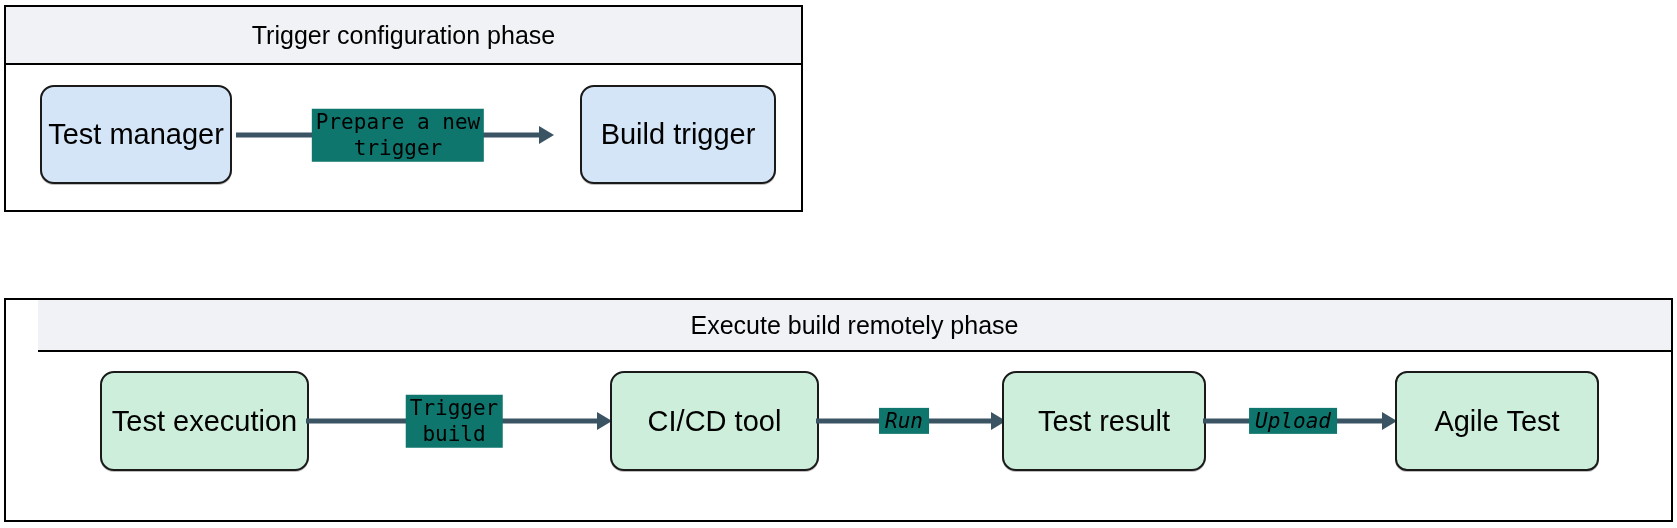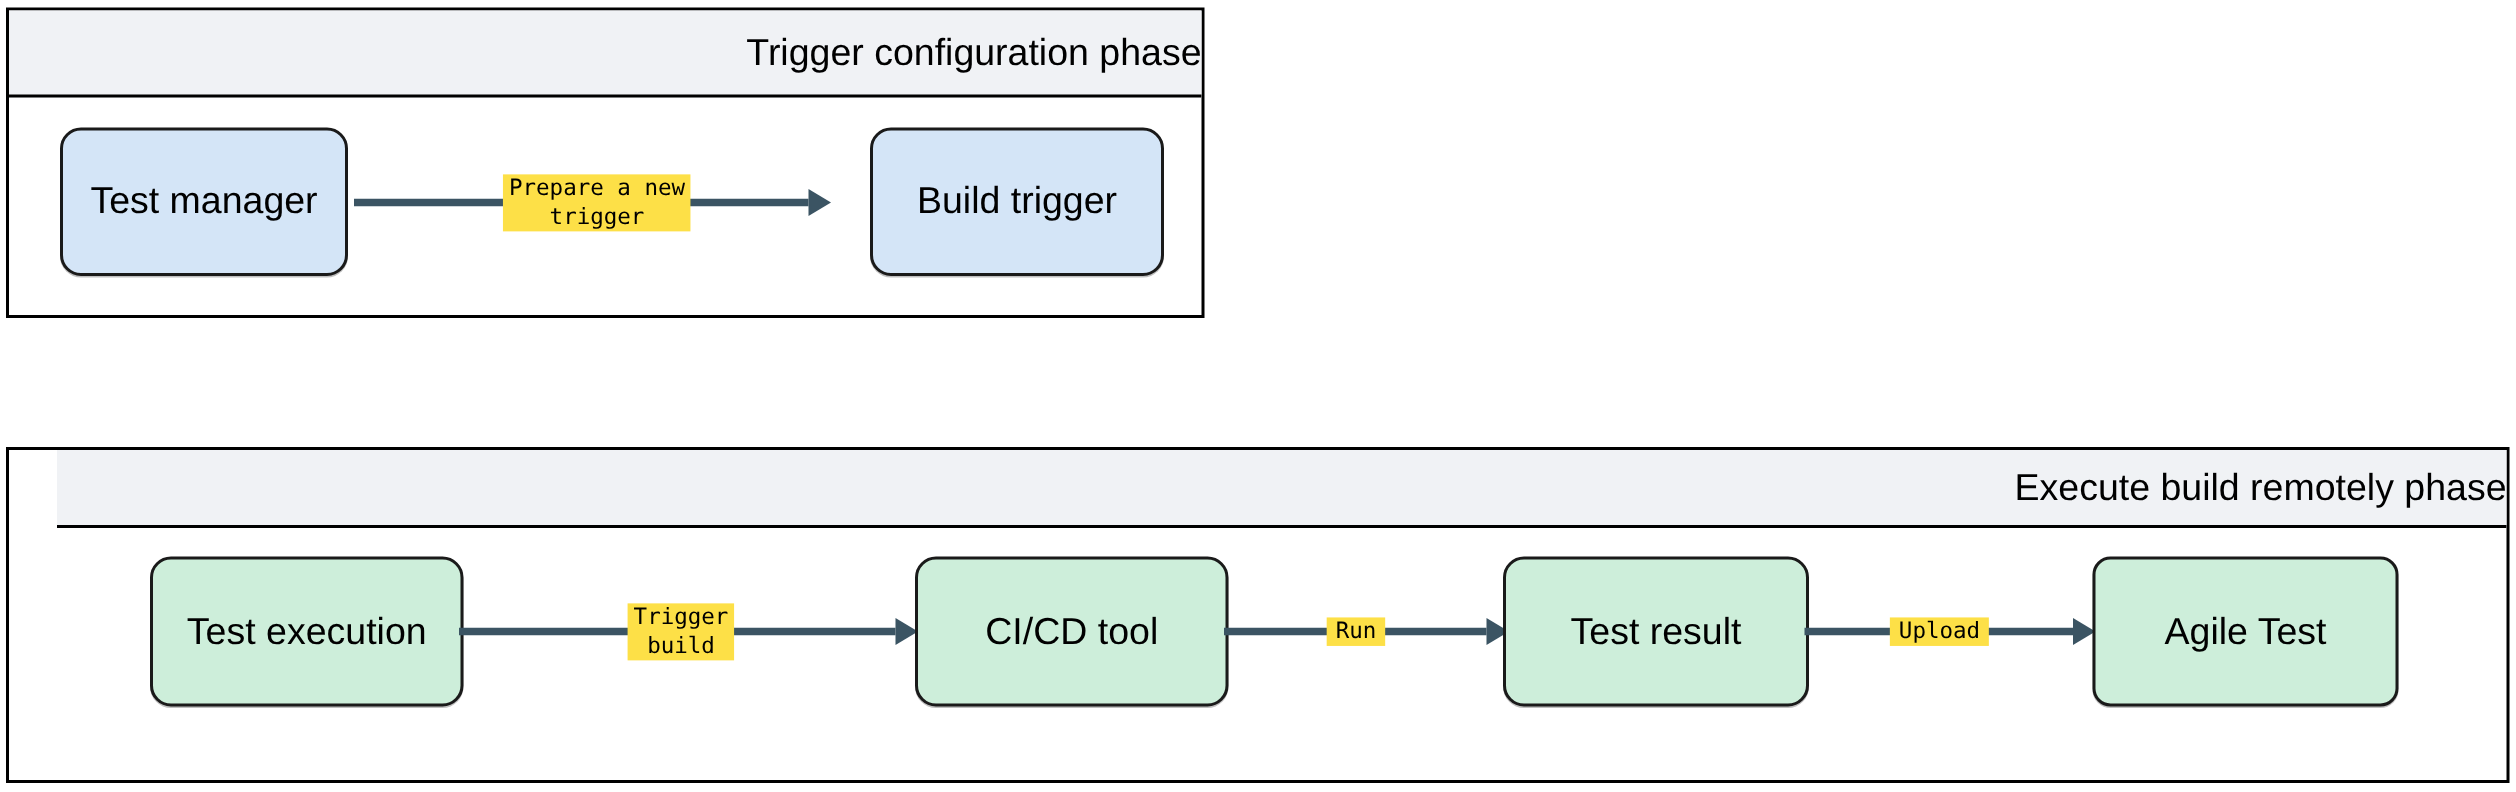--- a/index.html
+++ b/index.html
@@ -22,21 +22,21 @@
     box-sizing: border-box;
     border: 2px solid #000000;
     background: #ffffff;
   }
   .phase-header {
     box-sizing: border-box;
     background: #f0f2f5;
     border-bottom: 2px solid #000000;
     display: flex;
     align-items: center;
-    justify-content: flex-end;
+    justify-content: center;
     width: 100%;
   }
   .phase-title {
     font-size: 25px;
     color: #000000;
     font-family: "Liberation Sans", sans-serif;
     line-height: 1;
     letter-spacing: 0px;
   }
   .phase-body {
@@ -47,21 +47,21 @@
   
   .node {
     position: absolute;
     box-sizing: border-box;
     border: 2px solid #1a1a1a;
     border-radius: 14px;
     display: flex;
     align-items: center;
     justify-content: center;
     text-align: center;
-    font-size: 25px;
+    font-size: 29px;
     color: #000000;
     font-family: "Liberation Sans", sans-serif;
     box-shadow: 0 1px 0 rgba(0,0,0,0.25);
   }
   .node.blue  { background: #d4e5f7; }
   .node.green { background: #cdeeda; }
 
   
   .edge {
     position: absolute;
@@ -82,29 +82,29 @@
     height: 0;
     border-top: 9px solid transparent;
     border-bottom: 9px solid transparent;
     border-left: 15px solid #3b5463;
     transform: translateY(-50%);
   }
   .edge-label {
     position: absolute;
     transform: translate(-50%, -50%);
     font-family: "DejaVu Sans Mono", monospace;
-    font-size: 15px;
+    font-size: 21px;
     line-height: 1.25;
     color: #000000;
     text-align: center;
     white-space: pre;
-    background: #fde047;
+    background: #0f766e;
     padding: 0 4px;
   }
-  .edge-label.inline { padding: 0 6px; }
+  .edge-label.inline { padding: 0 6px; font-style: italic; }
 </style>
 </head>
 <body>
 
 <div class="phase" id="phase-1" style="left:4px; top:5px; width:799px; height:207px;">
 
   <div class="phase-header" style="height:58px;">
     <span class="phase-title">Trigger configuration phase</span>
   </div>
 

